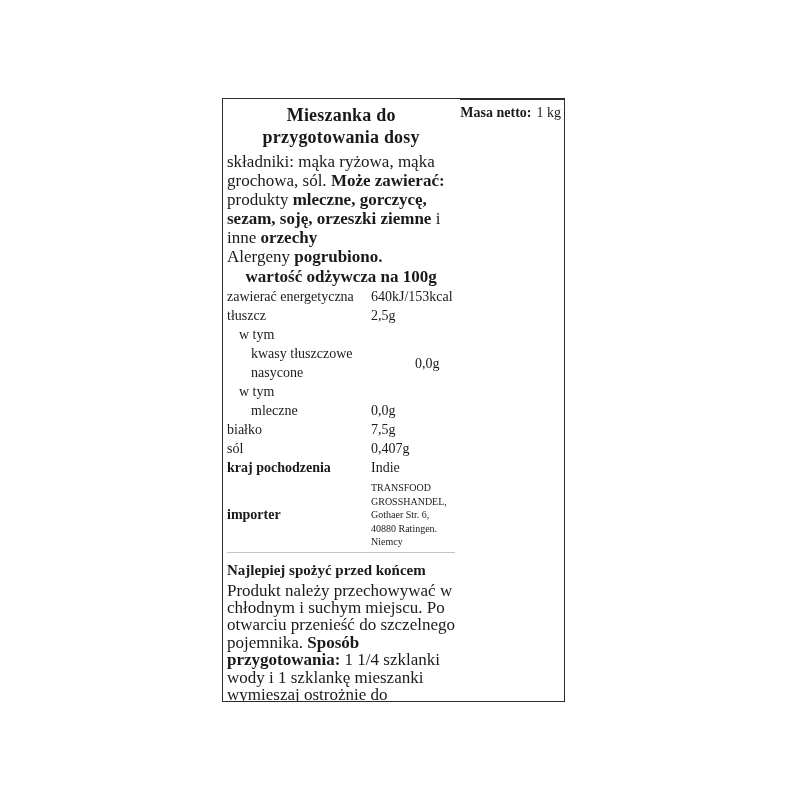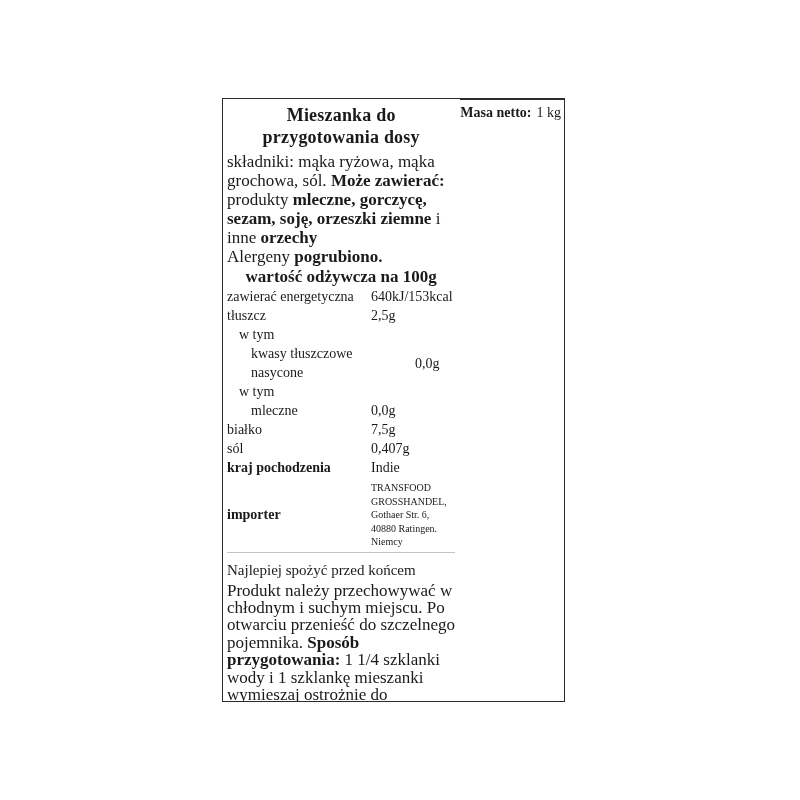--- a/index.html
+++ b/index.html
@@ -26,21 +26,21 @@
   .nut-header{text-align:center;font-weight:bold;font-size:17px;line-height:21px;}
   .ntable{font-size:14px;}
   .nrow{display:grid;grid-template-columns:144px 1fr;line-height:19px;}
   .nrow.vcenter{align-items:center;gap:44px;}
   .ind1{padding-left:12px;}
   .ind2{padding-left:24px;}
   .boldlbl{font-weight:bold;}
   .importer-row{display:grid;grid-template-columns:144px 1fr;align-items:center;margin-top:4px;}
   .importer-val{font-size:10px;line-height:13.5px;}
   .divider{border-top:1px solid #c4c4c4;margin-top:3px;height:0;}
-  .best-before{font-weight:normal;font-size:15px;line-height:19px;width:205px;margin-top:8px;}
+  .best-before{font-weight:bold;font-size:15px;line-height:19px;width:205px;margin-top:8px;}
   .prep{line-height:17.4px;margin-top:2px;}
   .spacer{flex:1;}
   .net-row{
     border-top:1px solid #2b2b2b;text-align:right;
     font-size:14px;line-height:25px;height:25px;padding-right:3px;
   }
   .net-row .val{margin-left:5px;}
 </style>
 </head>
 <body>

